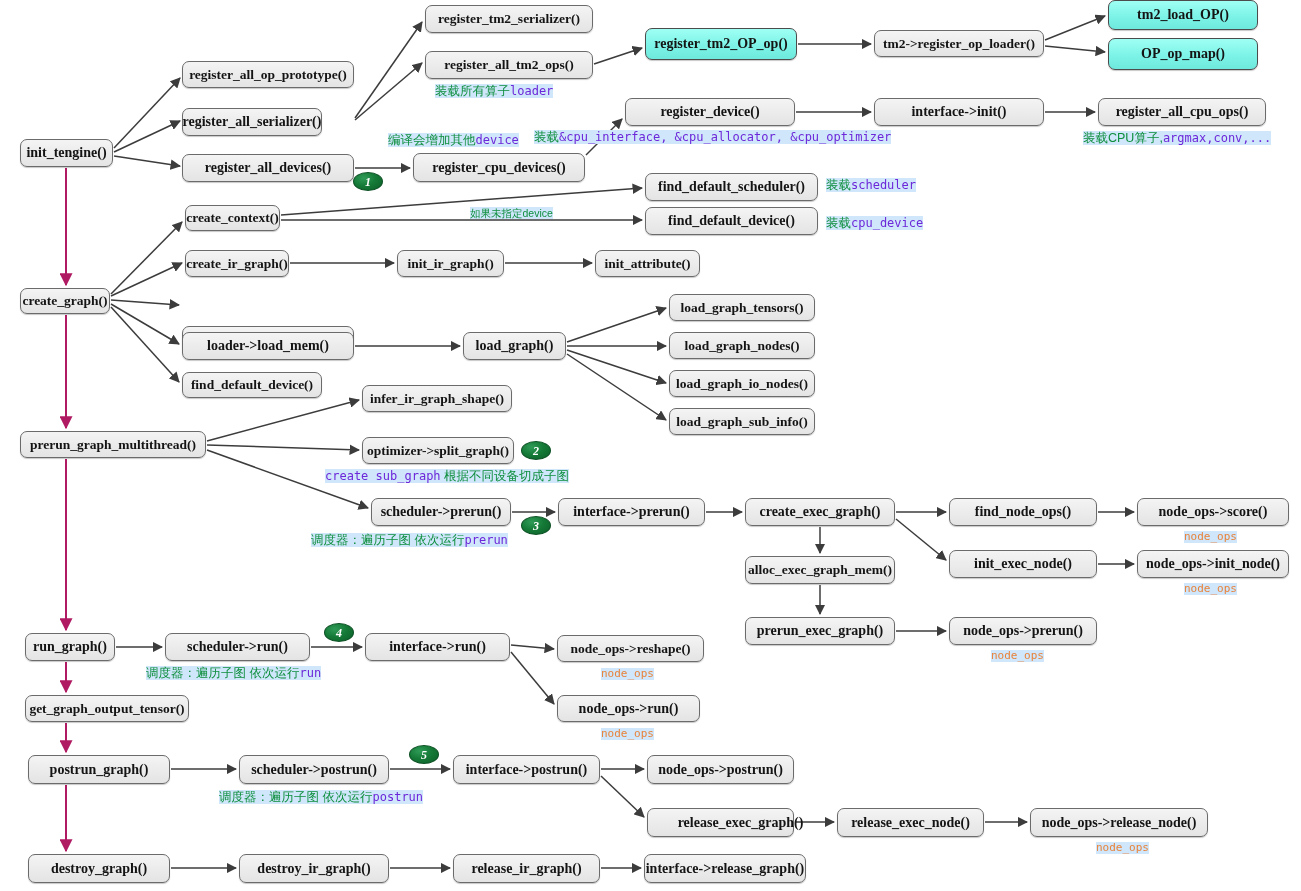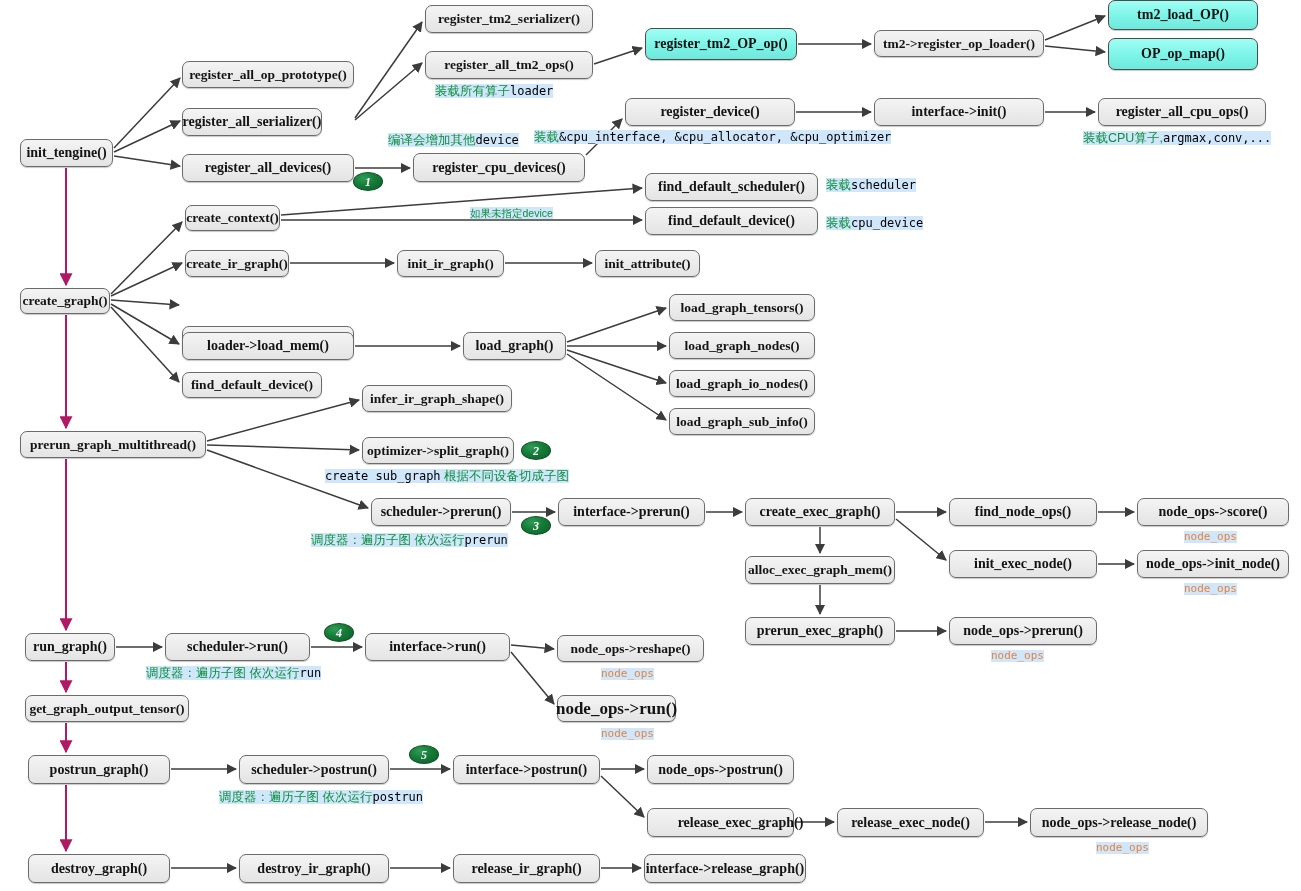--- a/index.html
+++ b/index.html
@@ -61,21 +61,21 @@
     position: absolute;
     white-space: nowrap;
     line-height: 1.1;
     color: #0f8f3e;
     font-family: "Liberation Sans", sans-serif;
     font-size: 12.5px;
   }
   .annot .code {
     font-family: "DejaVu Sans Mono", monospace;
     background: #cfe6fb;
-    color: #000000;
+    color: #6d28d9;
     font-size: 12px;
   }
   .annot .cn {
     background: #cfe6fb;
   }
   .annot.small { font-size: 10.5px; }
   .opslabel {
     position: absolute;
     white-space: nowrap;
     font-family: "DejaVu Sans Mono", monospace;
@@ -313,21 +313,21 @@
       </div>
       <div class="node" style="left: 165px; top: 633px; width: 145px; height: 28px; font-size: 14px;">
         <span>scheduler-&gt;run()</span>
       </div>
       <div class="node" style="left: 365px; top: 633px; width: 145px; height: 28px; font-size: 14px;">
         <span>interface-&gt;run()</span>
       </div>
       <div class="node" style="left: 557px; top: 635px; width: 147px; height: 27px; font-size: 13.5px;">
         <span>node_ops-&gt;reshape()</span>
       </div>
-      <div class="node" style="left: 557px; top: 695px; width: 119px; height: 27px; font-size: 17px;">
+      <div class="node" style="left: 557px; top: 695px; width: 143px; height: 27px; font-size: 14px;">
         <span>node_ops-&gt;run()</span>
       </div>
       <div class="node" style="left: 25px; top: 695px; width: 164px; height: 27px; font-size: 13.5px;">
         <span>get_graph_output_tensor()</span>
       </div>
       <div class="node" style="left: 28px; top: 755px; width: 142px; height: 29px; font-size: 14px;">
         <span>postrun_graph()</span>
       </div>
       <div class="node" style="left: 239px; top: 755px; width: 150px; height: 29px; font-size: 14px;">
         <span>scheduler-&gt;postrun()</span>

